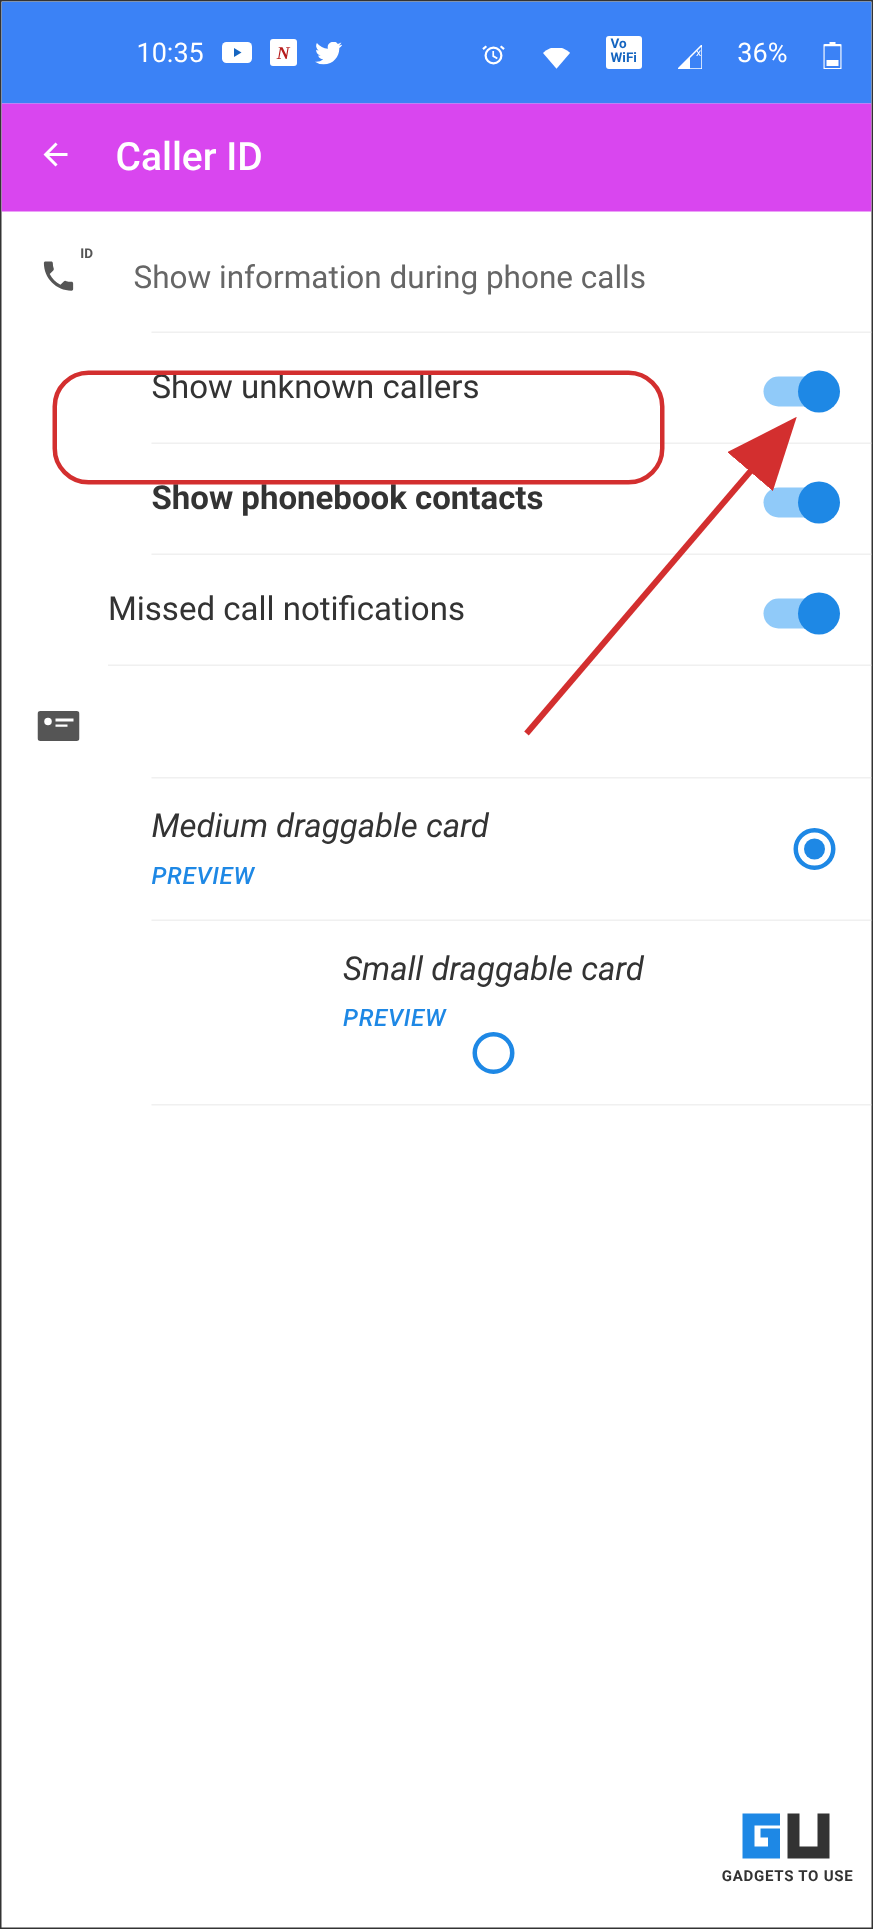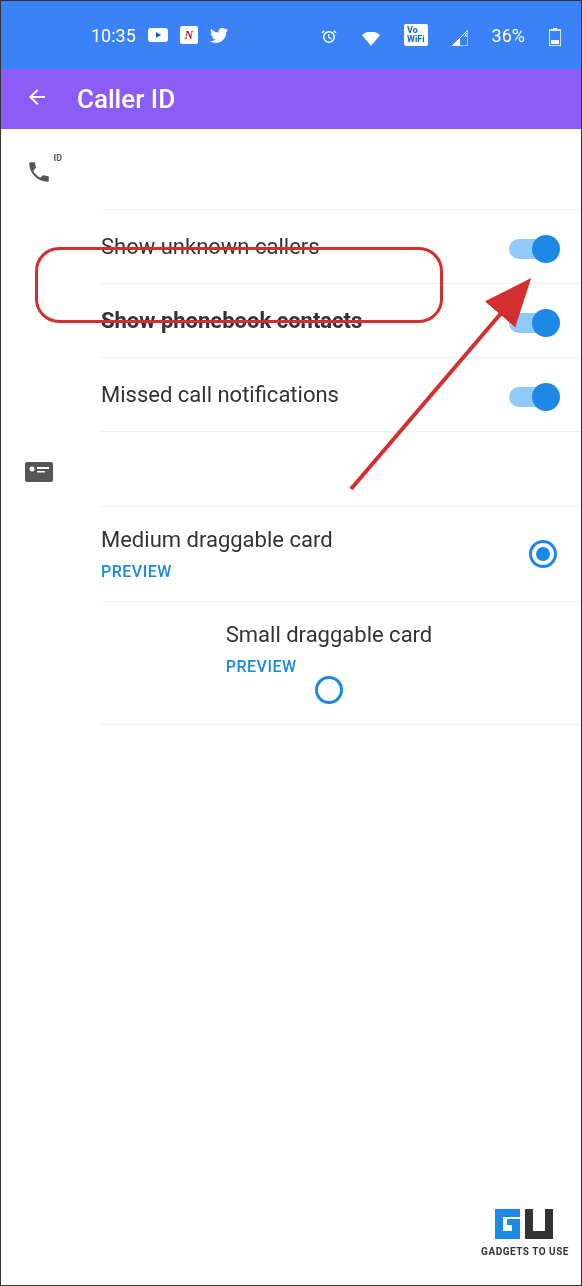--- a/index.html
+++ b/index.html
@@ -32,22 +32,22 @@
       display: flex;
       align-items: flex-end;
       gap: 24px;
     }
     .status-icon {
       display: inline-flex;
       align-items: center;
       justify-content: center;
     }
     .app-bar {
-      background: #8b5cf6;
-      height: 60px;
+      background: #d946ef;
+      height: 72px;
       display: flex;
       align-items: center;
       padding: 0 24px;
       color: #fff;
       gap: 28px;
     }
     .back-arrow {
       font-size: 28px;
       cursor: pointer;
     }
@@ -104,20 +104,21 @@
       width: 28px;
       height: 28px;
       background: #1e88e5;
       border-radius: 50%;
     }
     .radio-row {
       display: flex;
       align-items: center;
       padding: 20px 24px 20px 100px;
       border-bottom: 1px solid #f0f0f0;
+      font-style: italic;
     }
     .radio-content {
       flex: 1;
       display: flex;
       flex-direction: column;
       gap: 10px;
     }
     .radio-label {
       color: #333;
       font-size: 22px;
@@ -274,33 +275,34 @@
 
   <div class="section-header">
     <div class="icon-col">
       <span class="phone-icon-wrapper">
         <svg width="26" height="26" viewBox="0 0 24 24" fill="#555">
             <path d="M6.6 10.8c1.4 2.8 3.8 5.1 6.6 6.6l2.2-2.2c.3-.3.7-.4 1-.2 1.1.4 2.4.6 3.6.6.6 0 1 .4 1 1V20c0 .6-.4 1-1 1C10.6 21 3 13.4 3 4c0-.6.4-1 1-1h3.5c.6 0 1 .4 1 1 0 1.2.2 2.5.6 3.6.1.3 0 .7-.3 1l-2.2 2.2z"></path>
           </svg>
         <span class="phone-id-badge">ID</span>
       </span>
     </div>
+    <span class="section-title">Show information during phone calls</span>
   </div>
 
   <div class="settings-row" style="border-top:1px solid #f0f0f0; margin-left:100px; padding-left:0; padding-right:24px;">
     <span class="settings-label">Show unknown callers</span>
     <div class="toggle on"></div>
   </div>
 
   <div class="settings-row" style="margin-left:100px; padding-left:0; padding-right:24px;font-weight:bold;">
     <span class="settings-label">Show phonebook contacts</span>
     <div class="toggle on"></div>
   </div>
 
-  <div class="settings-row" style="margin-left:100px; padding-left:0; ">
+  <div class="settings-row" style="margin-left:71px; padding-left:0; ">
     <span class="settings-label">Missed call notifications</span>
     <div class="toggle on"></div>
   </div>
 
   <div class="section-header">
     <div class="icon-col">
       <span>
         <svg width="28" height="20" viewBox="0 0 28 20" fill="#555">
             <rect width="28" height="20" rx="2"></rect>
             <circle cx="7" cy="7" r="2.5" fill="#fff"></circle>

